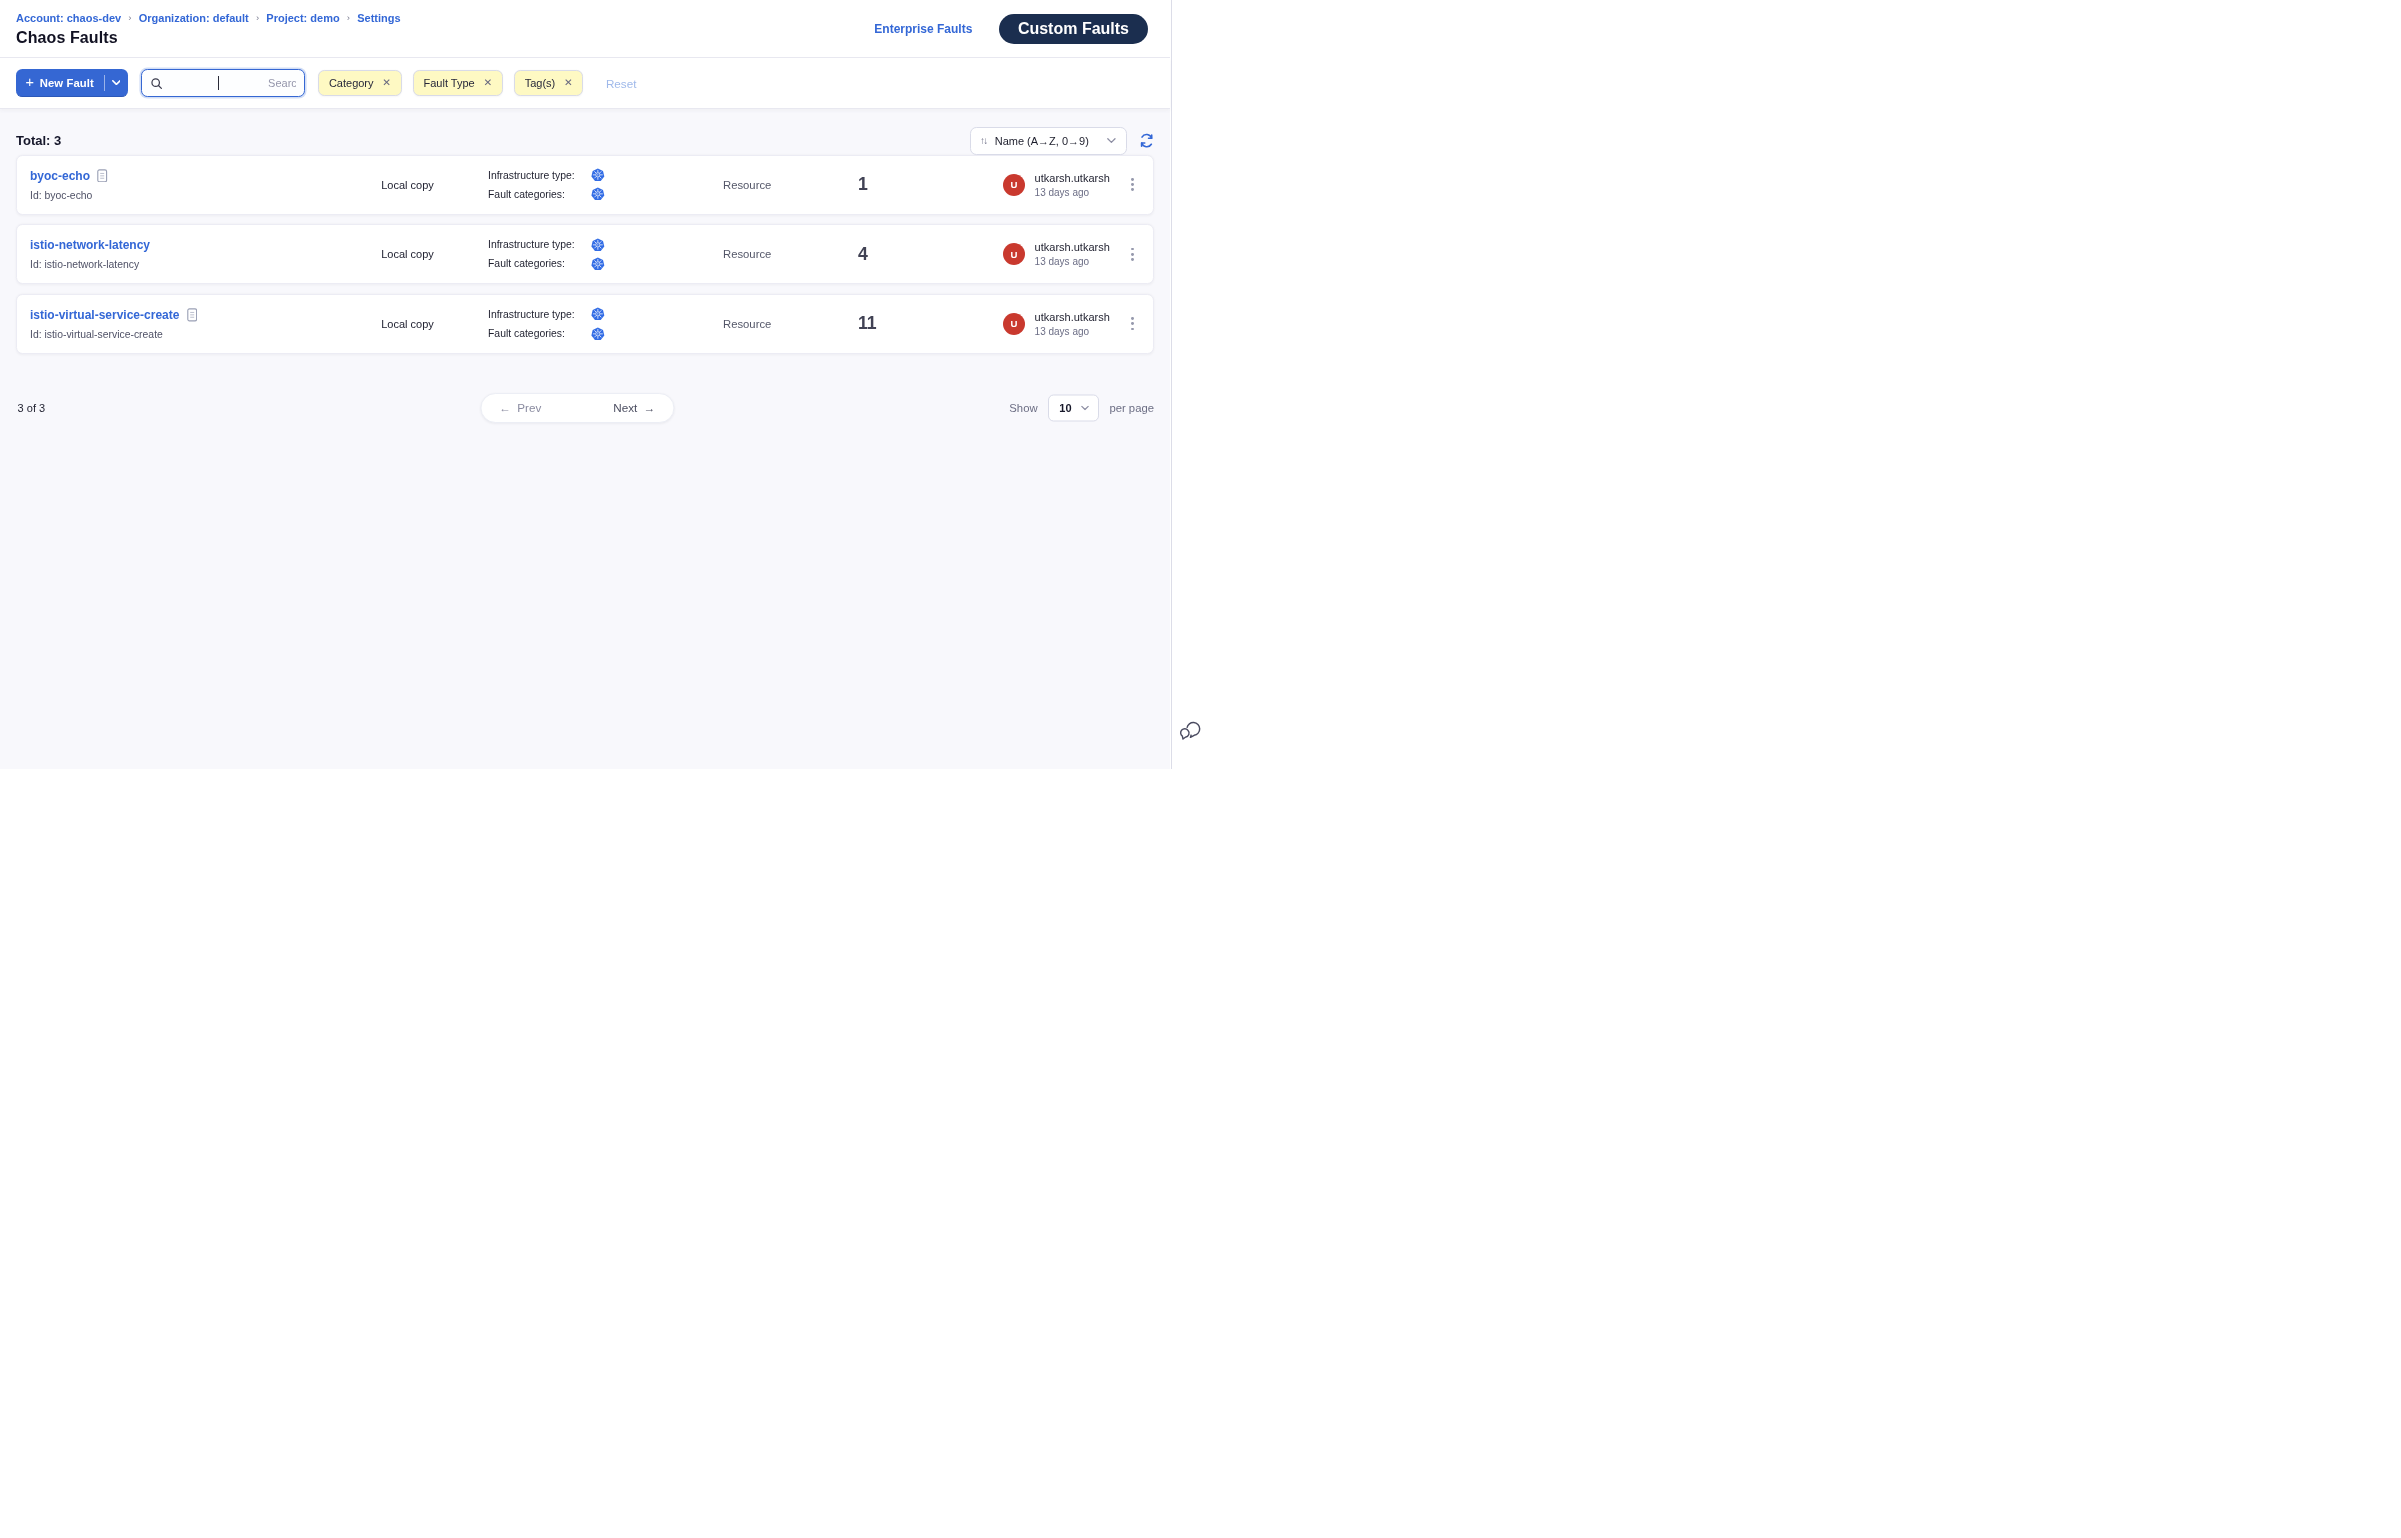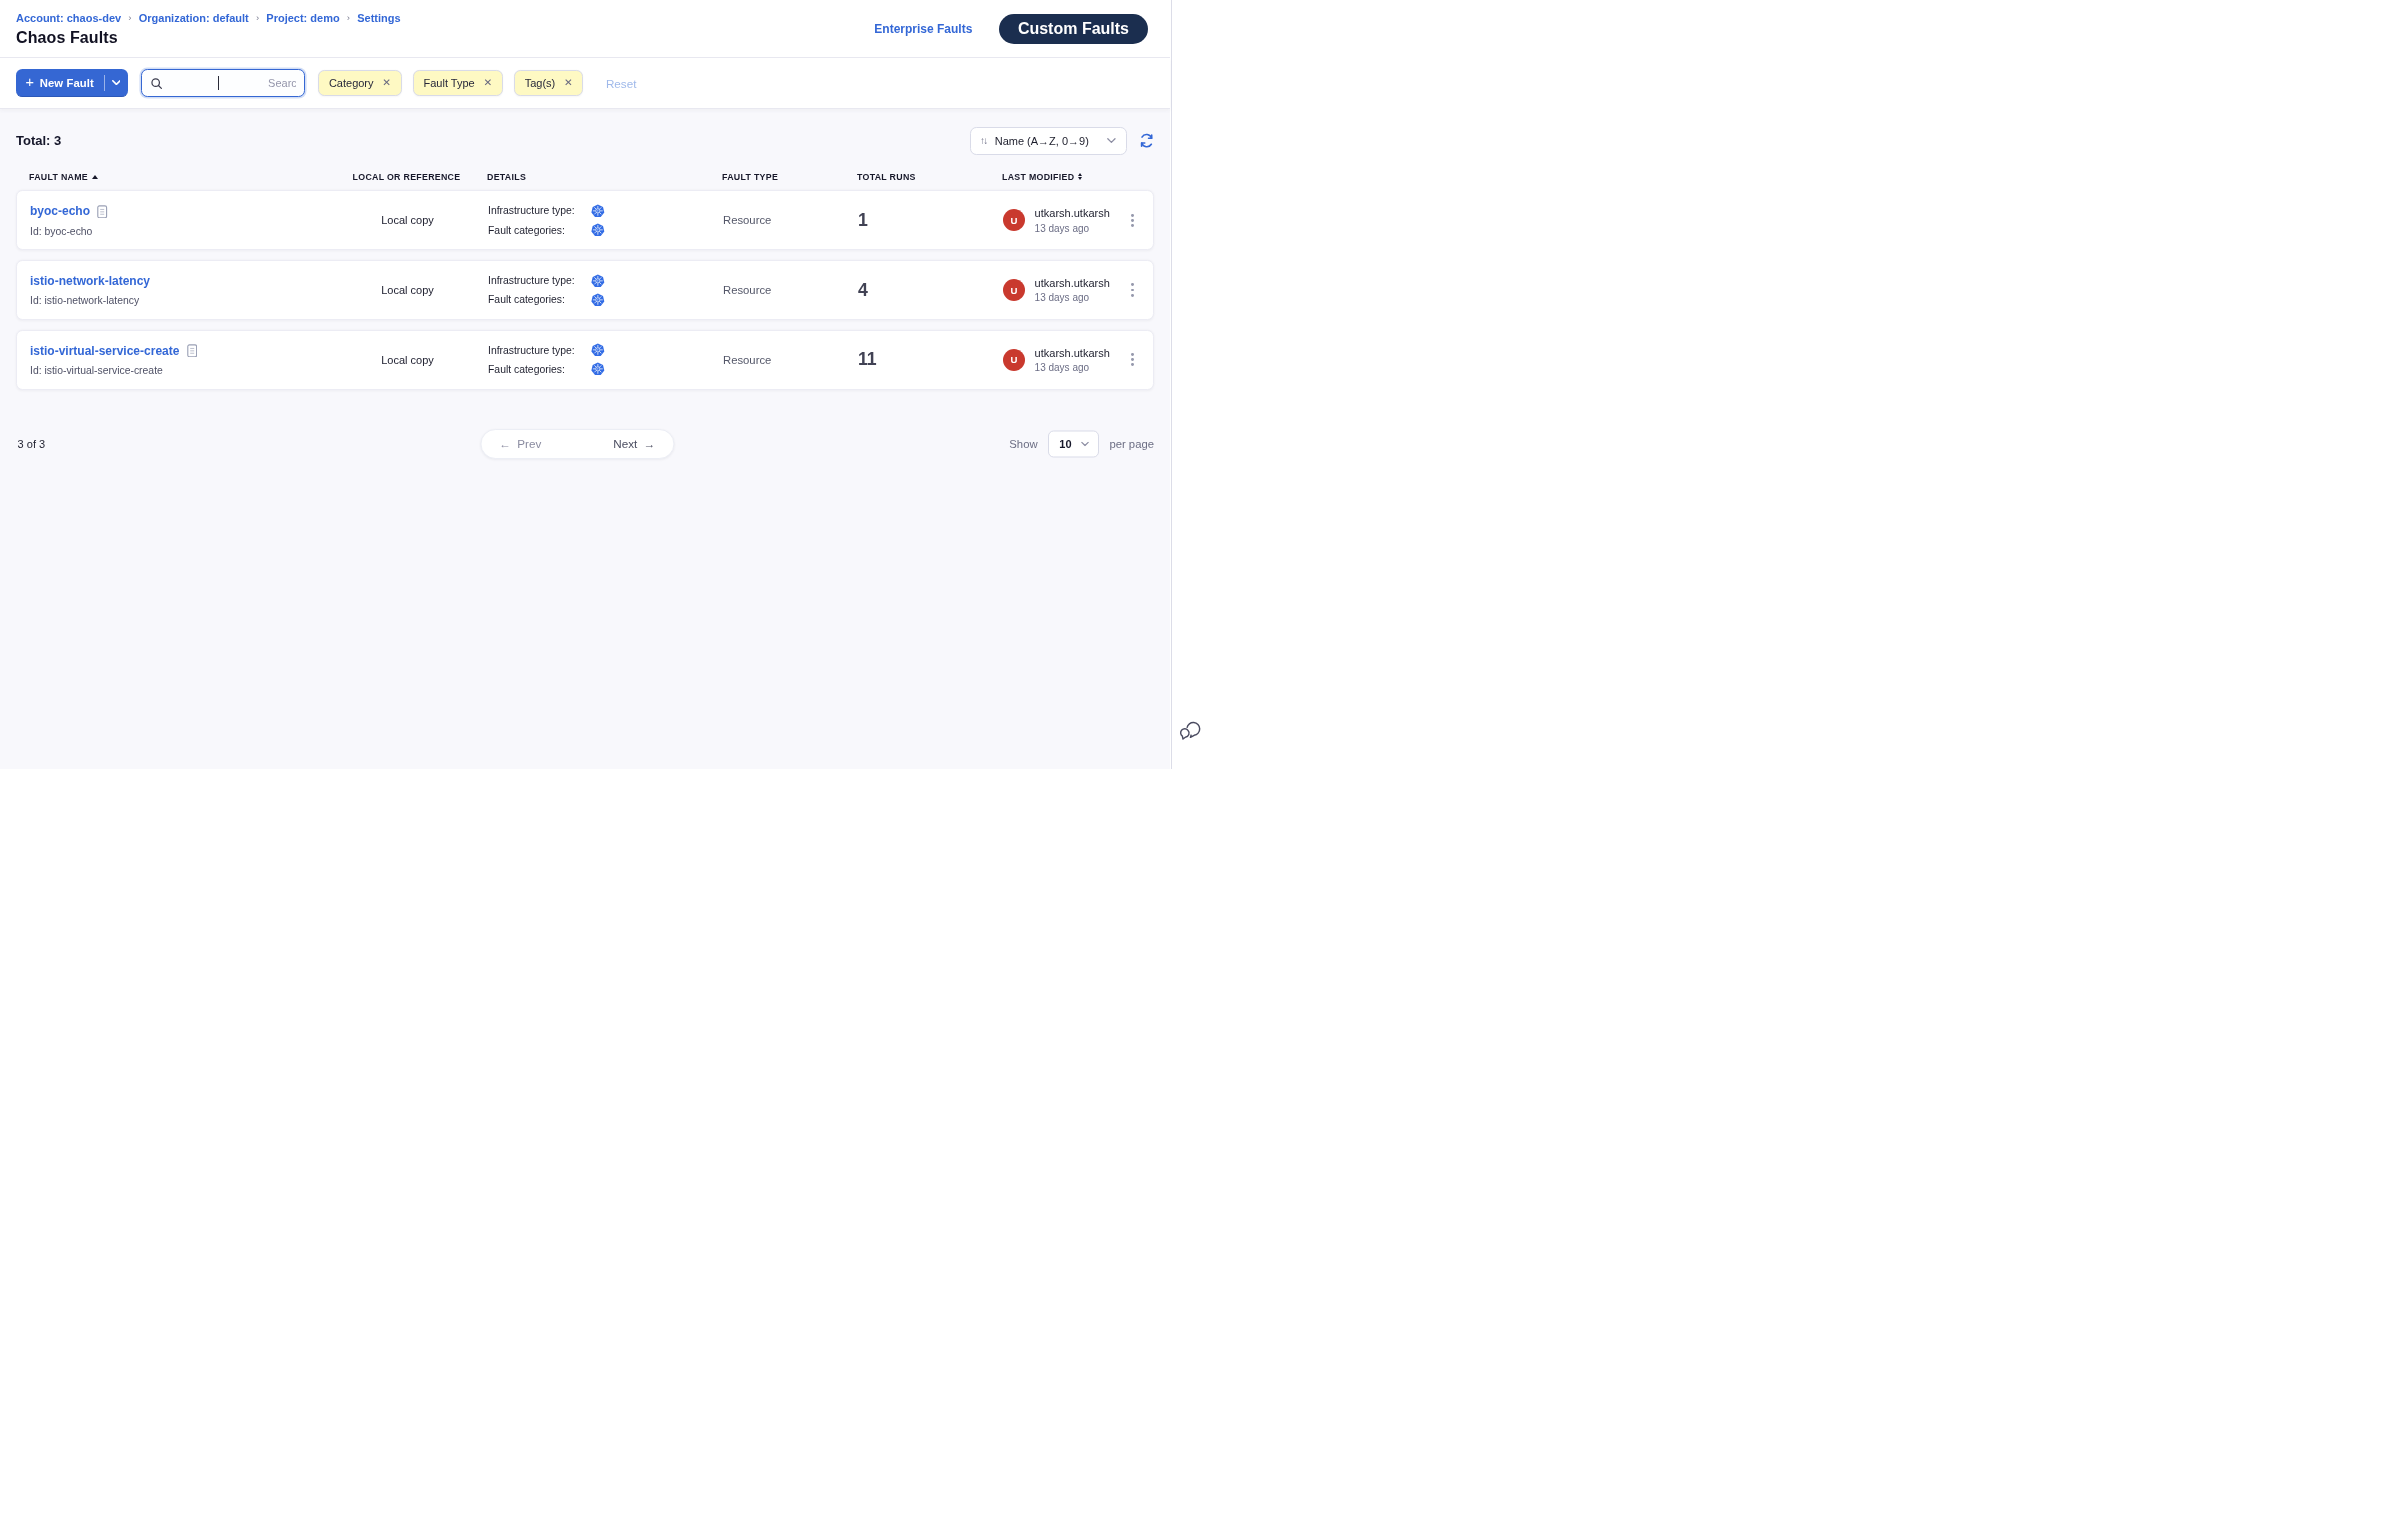--- a/index.html
+++ b/index.html
@@ -175,38 +175,20 @@
           <button class="refresh-btn">
             <svg width="15.3" height="15.3" viewBox="0 0 20 20" fill="none" stroke="#3367d6" stroke-width="2.1" stroke-linecap="round" stroke-linejoin="round">
               <path d="M16.6 2.8v4.1h-4.1"></path>
               <path d="M3.4 17.2v-4.1h4.1"></path>
               <path d="M16.4 6.9A6.9 6.9 0 0 0 3.9 5.3M3.6 13.1a6.9 6.9 0 0 0 12.5 1.6"></path>
             </svg>
           </button>
         </div>
       </div>
 
-      <div class="table-head">
-        <div class="th">
-          <span>FAULT NAME</span>
-          <span class="tri-up"></span>
-        </div>
-        <div class="th center">LOCAL OR REFERENCE</div>
-        <div class="th">DETAILS</div>
-        <div class="th" style="padding-left:13px;">FAULT TYPE</div>
-        <div class="th">TOTAL RUNS</div>
-        <div class="th">
-          <span>LAST MODIFIED</span>
-          <span class="tri-both">
-              <span class="u"></span>
-              <span class="d"></span>
-            </span>
-        </div>
-        <div></div>
-      </div>
 
       <div class="fault-card">
         <div class="cell">
           <div class="name-line">
             <a class="fault-link">byoc-echo</a>
             <button class="copy-btn">
               <svg width="10.4" height="13.7" viewBox="0 0 13 17">
                   <rect x="1" y="1" width="11" height="15" rx="2" fill="#fff" stroke="#9aa0b5" stroke-width="1.4"></rect>
                   <line x1="4" y1="5.5" x2="9" y2="5.5" stroke="#b9bdcc" stroke-width="1.2"></line>
                   <line x1="4" y1="8.5" x2="9" y2="8.5" stroke="#b9bdcc" stroke-width="1.2"></line>

